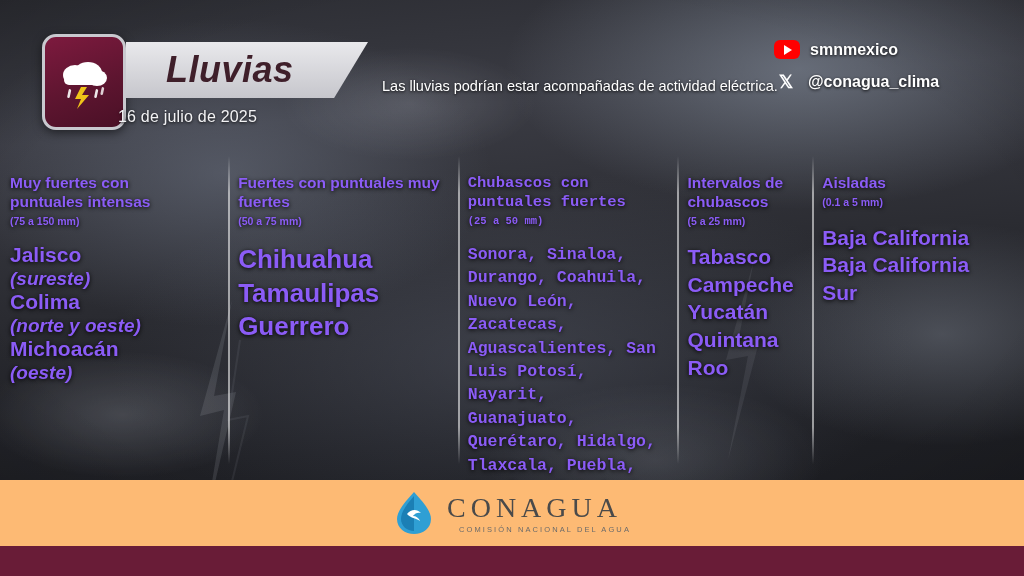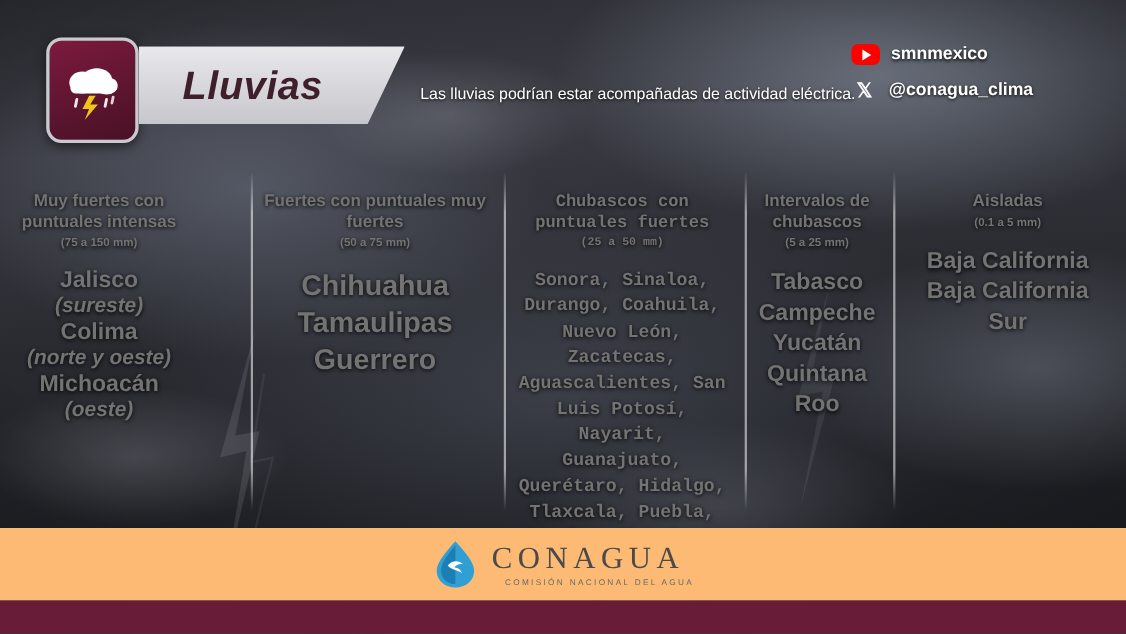--- a/index.html
+++ b/index.html
@@ -54,21 +54,21 @@
     background:linear-gradient(160deg,#7d1a3e 0%, #5e1530 55%, #4a1026 100%);
     border:3px solid #c9c9cf;
     border-radius:14px;
     display:flex; align-items:center; justify-content:center;
     box-shadow:0 3px 10px rgba(0,0,0,0.5);
   }
   .badge svg { display:block; }
 
   .title-ribbon {
     position:absolute; left:126px; top:42px;
-    height:71px; width:242px;
+    height:56px; width:242px;
     background:linear-gradient(180deg,#e9e9ec 0%, #c6c6cc 100%);
     clip-path: polygon(0 0, 100% 0, 86% 100%, 0 100%);
     display:flex; align-items:center;
   }
   .title-ribbon span {
     font-size:36px; font-weight:bold; color:#3f1f2a;
     font-style:italic;
     padding-left:40px; letter-spacing:0.5px;
   }
   .date-line {
@@ -100,22 +100,22 @@
   }
 
   
   .columns {
     position:absolute; top:152px; left:0; right:0; height:318px;
     display:flex;
   }
   .col {
     position:relative;
     padding:22px 14px 0 10px;
-    text-align:center;
-    color:#737373;
+    text-align:left;
+    color:#8b5cf6;
     text-shadow:0 1px 4px rgba(0,0,0,0.95);
   }
   .col.c0 { width:186px; }
   .col.c1 { width:232px;margin-left:44px; }
   .col.c2 { width:222px;font-family:Liberation Mono, monospace; }
   .col.c3 { width:136px; }
   .col.c4 { width:214px; }
   .col + .col:before {
     content:"";
     position:absolute; left:0; top:4px; bottom:6px;
@@ -191,20 +191,21 @@
           <rect x="40" y="36" width="2.6" height="9" rx="1.3" fill="#ffffff" opacity="0.9" transform="rotate(12 41 40)"></rect>
           <rect x="46" y="34" width="2.6" height="8" rx="1.3" fill="#ffffff" opacity="0.8" transform="rotate(12 47 38)"></rect>
         </svg>
       </span>
     </div>
 
     <div class="title-ribbon">
       <span>Lluvias</span>
     </div>
 
+    <div class="date-line">16 de julio de 2025</div>
 
     <div class="note">Las lluvias podrían estar acompañadas  de actividad eléctrica.</div>
 
     <div class="social">
       <div class="social-row">
         <span class="yt-icon"></span>
         <span class="label">smnmexico</span>
       </div>
       <div class="social-row">
         <span class="x-icon">𝕏</span>

